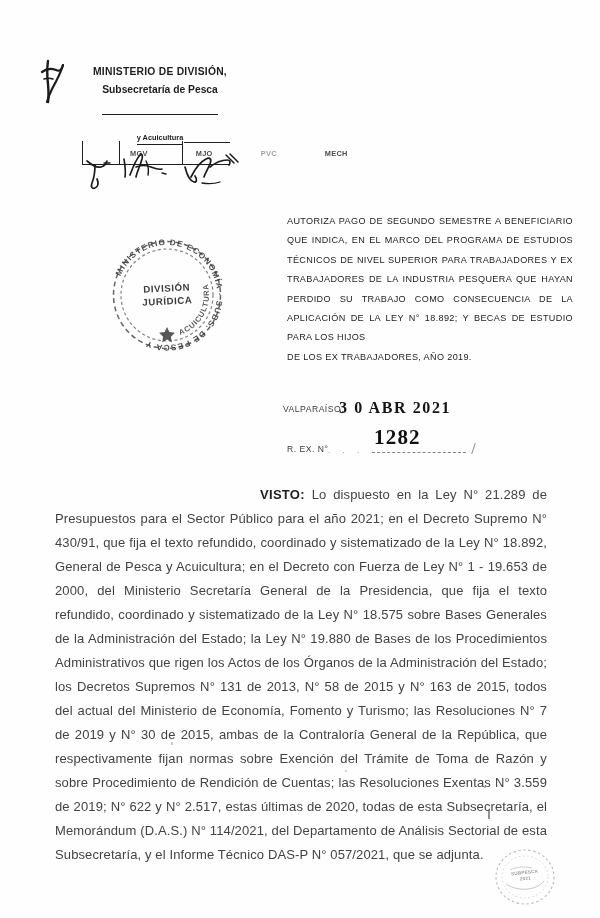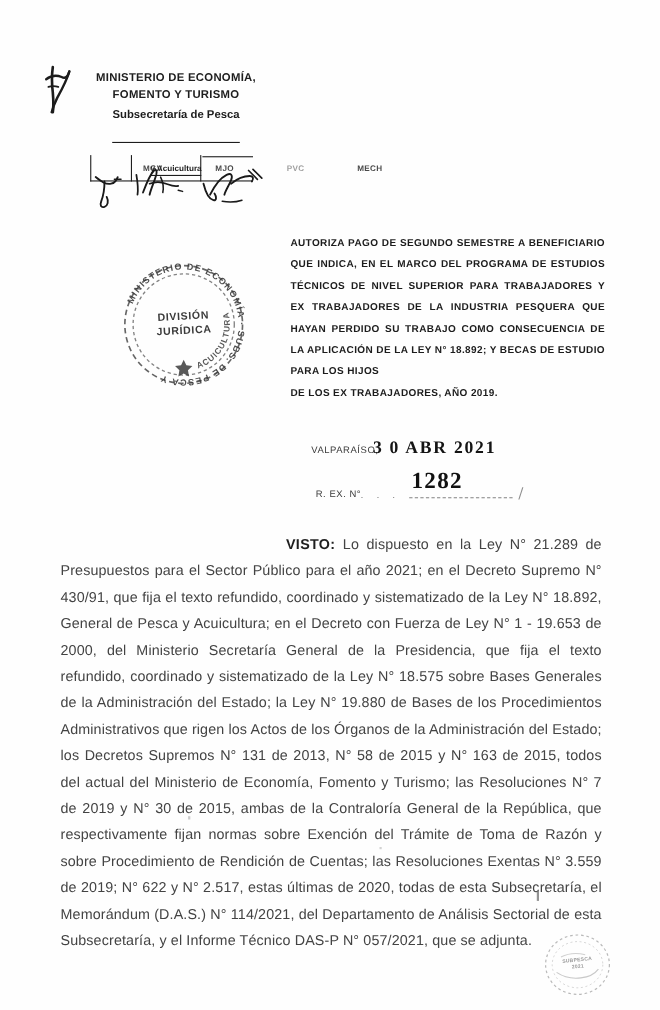--- a/index.html
+++ b/index.html
@@ -133,25 +133,25 @@
     font-weight: bold;
     letter-spacing: 0.6px;
     line-height: 12.5px;
     color: #2b2b2b;
     white-space: nowrap;
   }
 
   
   .subject {
     position: absolute;
-    left: 264px;
+    left: 287px;
     top: 212px;
     width: 286px;
     font-size: 9.1px;
-    font-weight: bold;
+    font-weight: normal;
     letter-spacing: 0.35px;
     line-height: 19.4px;
     text-align: justify;
     color: #1c1c1c;
   }
   .subject p { margin: 0; }
   .subject p:last-child { text-align: left; }
 
   
   .place-line {
@@ -282,22 +282,21 @@
   <div class="hand-initial">
     <svg width="32" height="46" viewBox="0 0 32 46" aria-hidden="true">
       <path d="M10 3 C9 10, 9 18, 10 26 C10.5 32, 11 38, 10 44" stroke="#1c1c1c" stroke-width="2.4" fill="none" stroke-linecap="round"></path>
       <path d="M4 14 C8 11, 13 10, 18 12 C22 14, 24 11, 25 7" stroke="#1c1c1c" stroke-width="2.2" fill="none" stroke-linecap="round"></path>
       <path d="M25 7 C23 14, 19 22, 14 31 C12 35, 10 40, 9 44" stroke="#1c1c1c" stroke-width="2.2" fill="none" stroke-linecap="round"></path>
       <path d="M6 21 C9 20, 12 20, 15 21" stroke="#1c1c1c" stroke-width="1.6" fill="none" stroke-linecap="round"></path>
     </svg>
   </div>
 
   <div class="ministry">
-    <div class="l1">MINISTERIO DE ECONOMÍA,</div>
-    <div class="l2">FOMENTO Y TURISMO</div>
+    <div class="l1">MINISTERIO DE DIVISIÓN,</div>
     <div><span class="l3">Subsecretaría de Pesca</span></div>
     <div><span class="l4">y Acuicultura</span></div>
   </div>
 
   <div class="visa-box">
 
     <div class="visa-rule-h" style="left:102px; top:0.5px;  width:46px;"></div>
     <div class="visa-rule-h" style="left:0px;   top:23px;   width:148px;"></div>
 
     <div class="visa-rule-v" style="left:0px;"></div>

